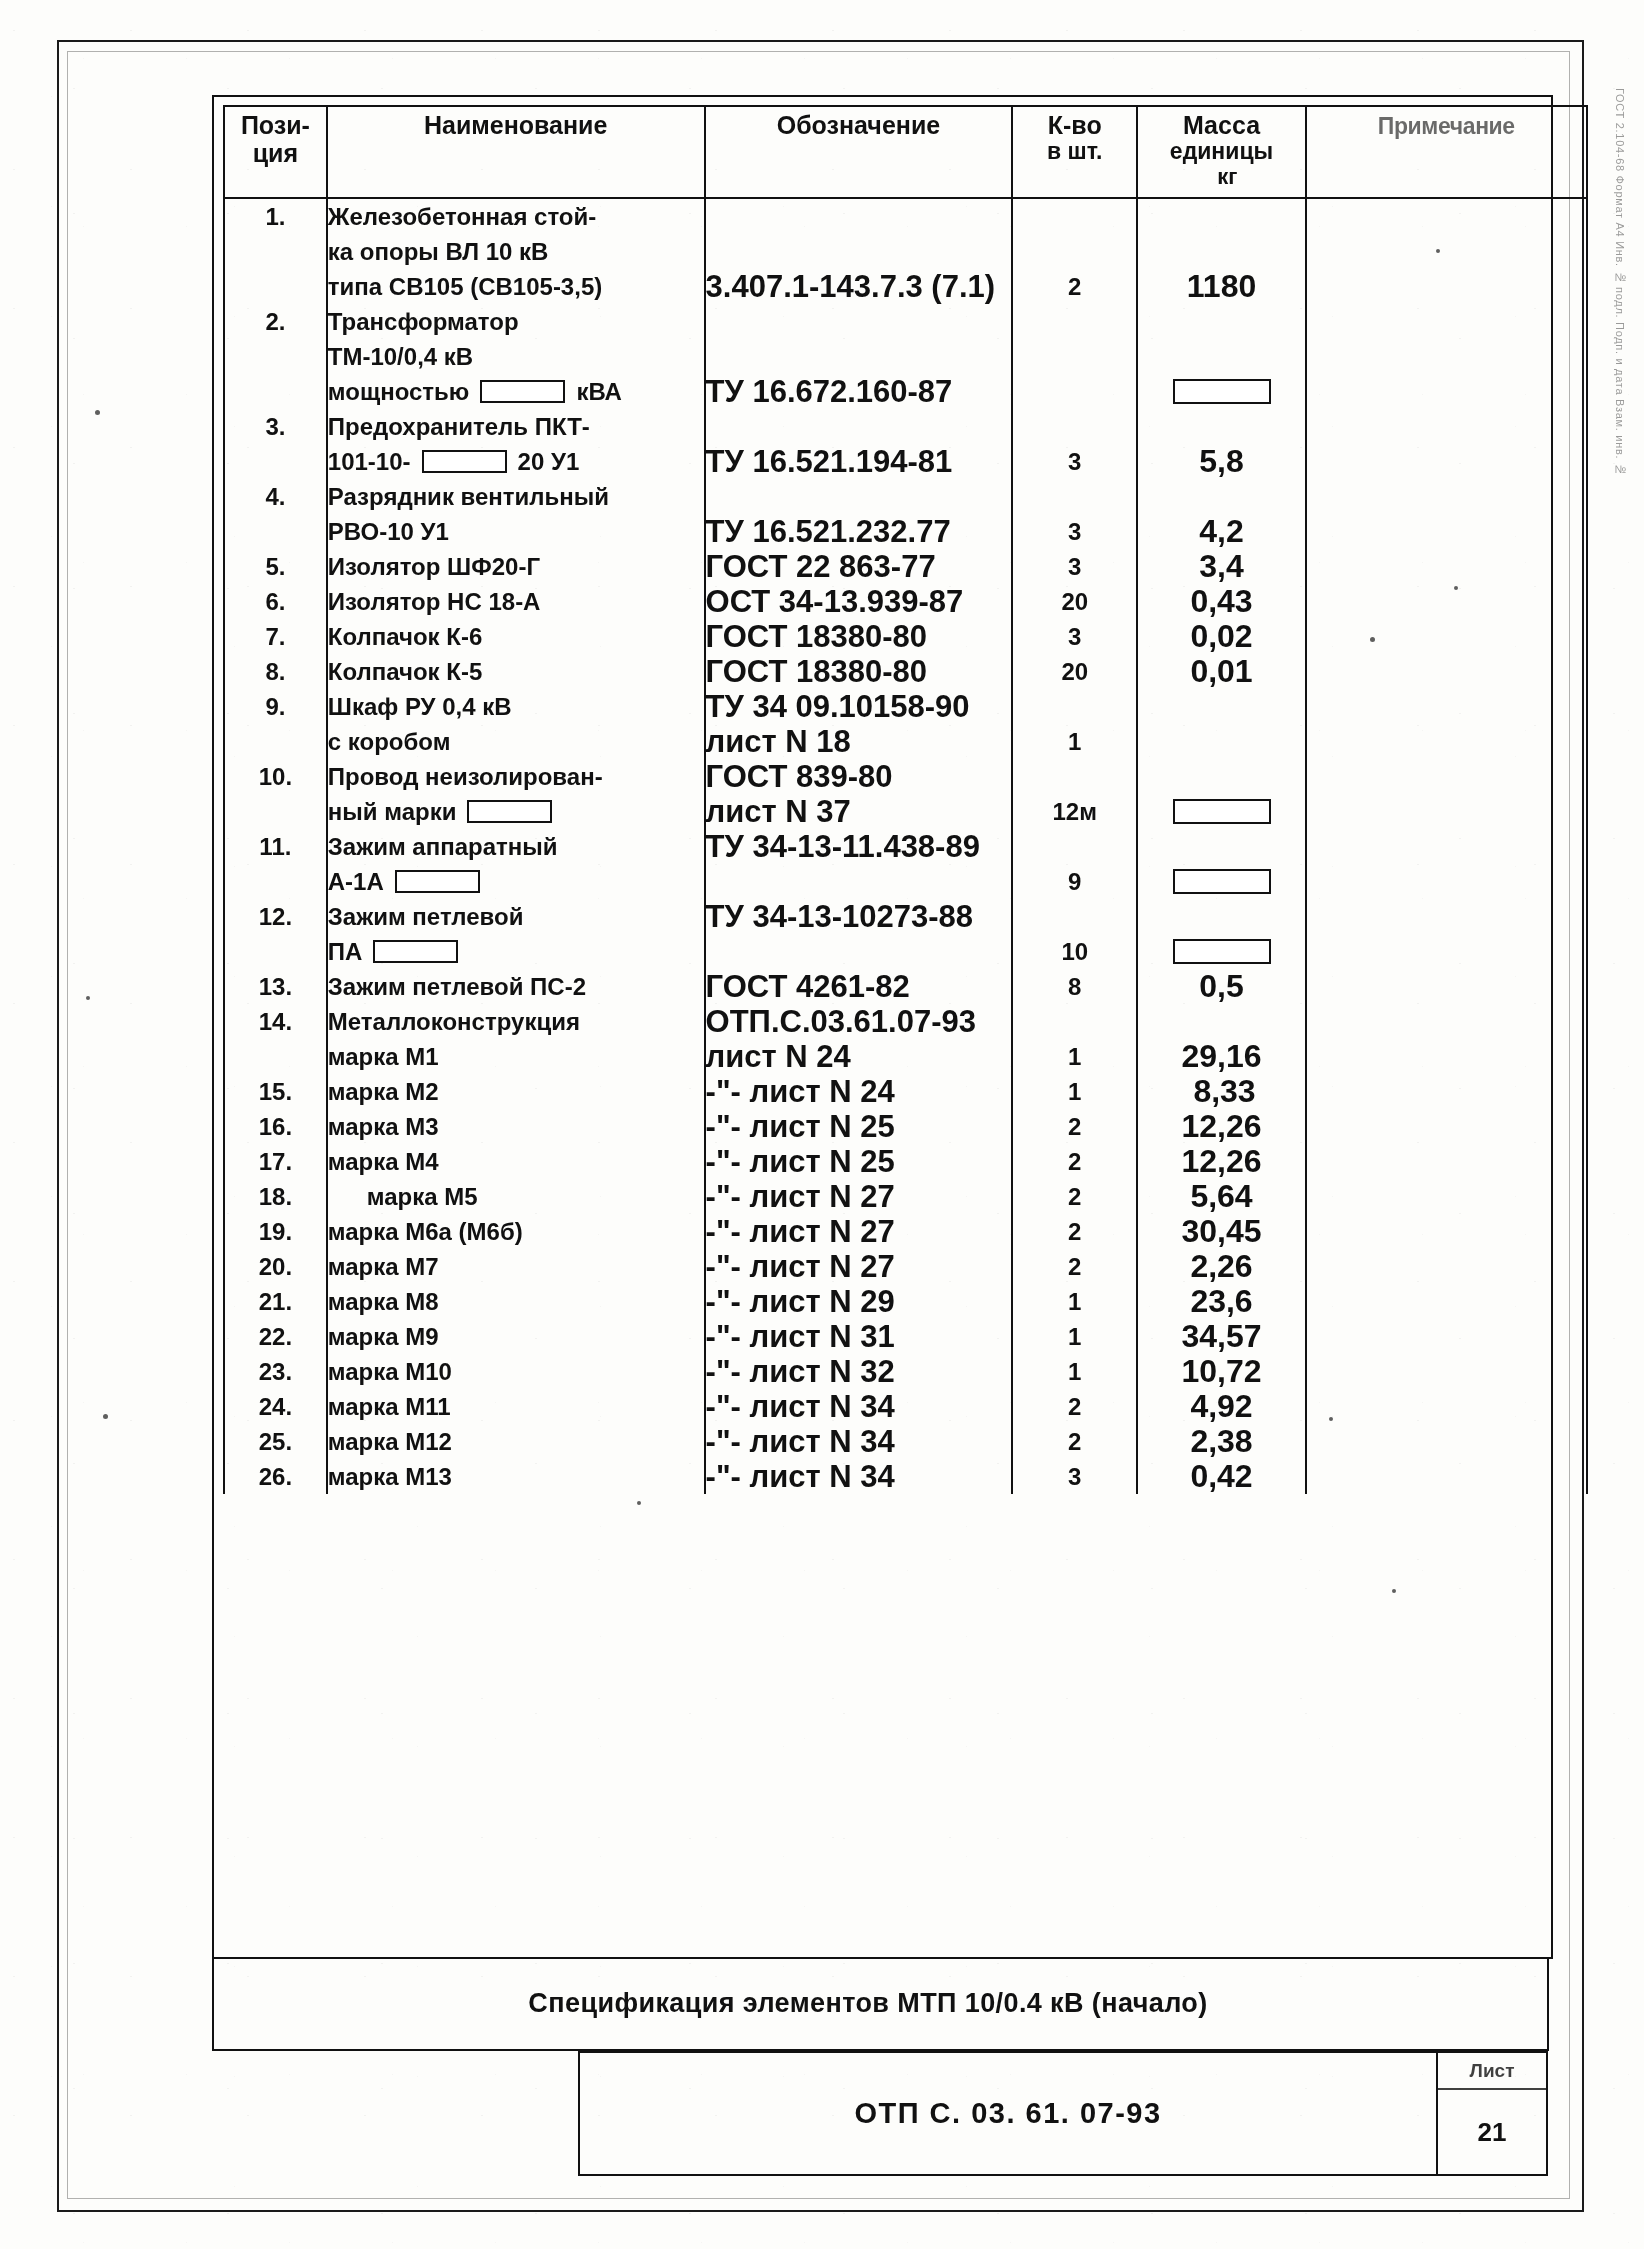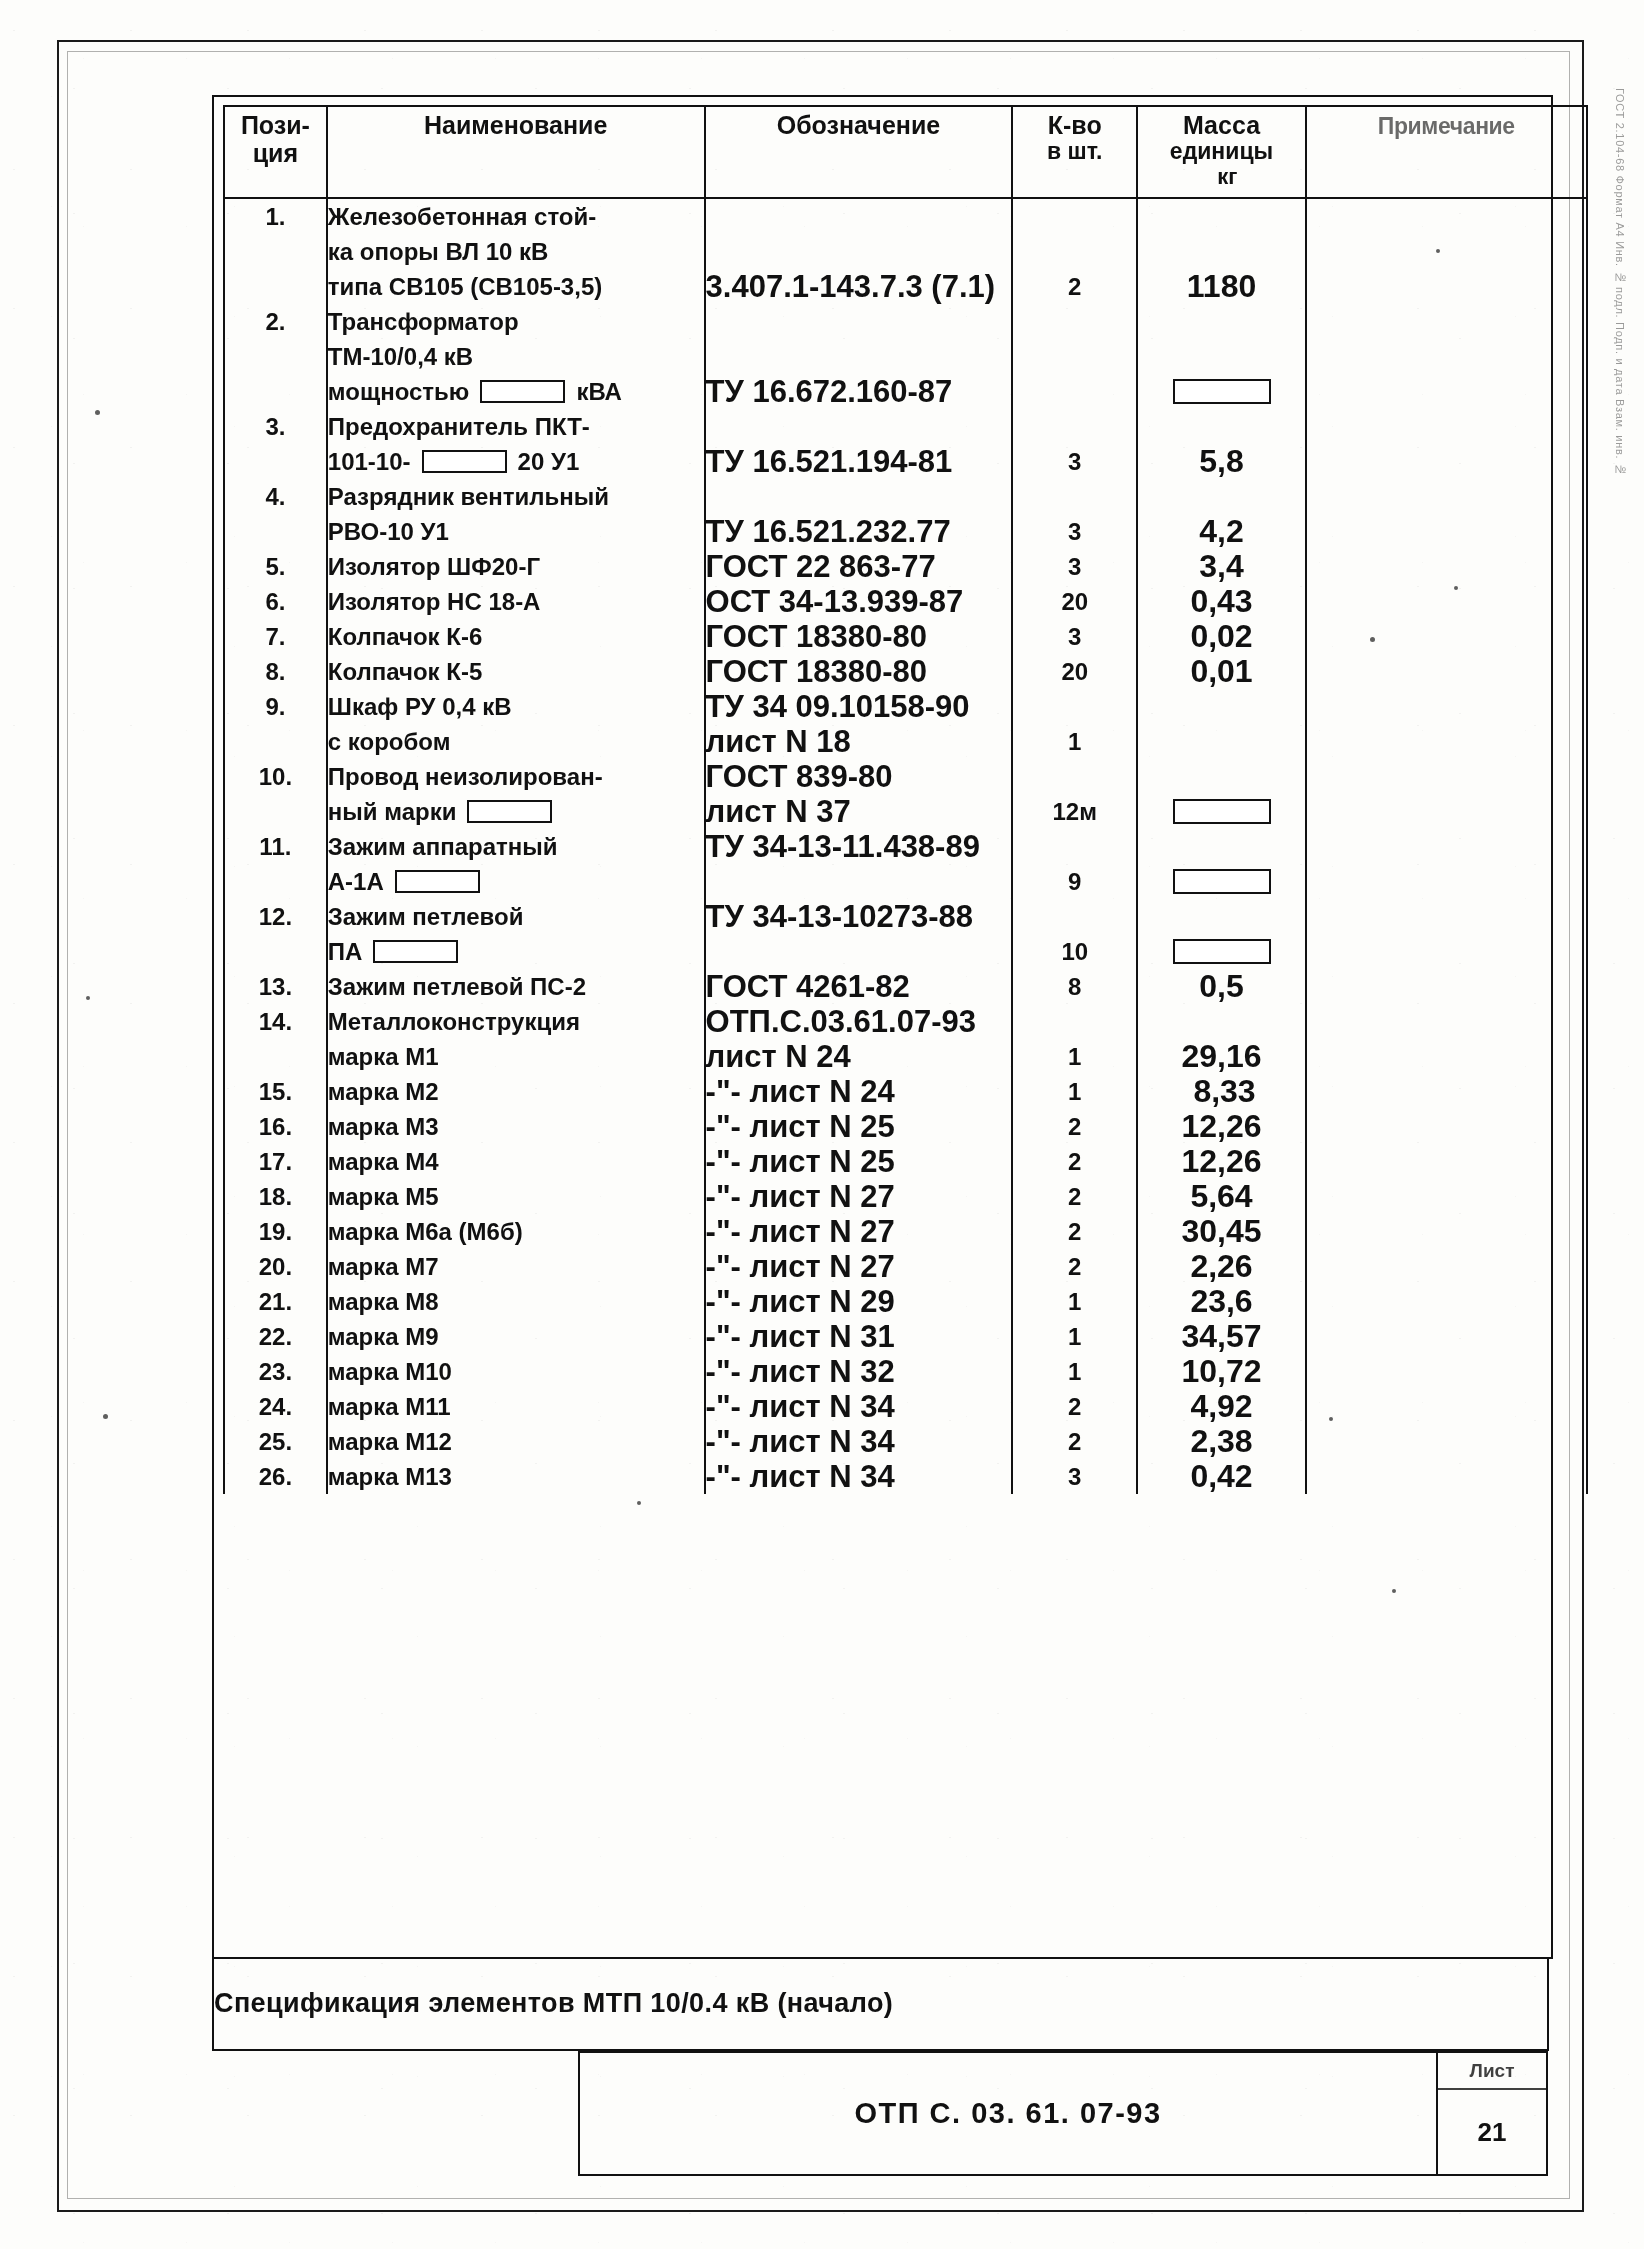--- a/index.html
+++ b/index.html
@@ -171,21 +171,21 @@
     position: absolute;
     left: 212px;
     top: 1957px;
     width: 1337px;
     height: 94px;
     border-left: 2.9px solid #111;
     border-right: 2.9px solid #111;
     border-bottom: 2.9px solid #111;
     display: flex;
     align-items: center;
-    justify-content: flex-start;
+    justify-content: center;
     padding-right: 25px;
     box-sizing: border-box;
   }
   .caption-text {
     font-size: 27px;
     font-weight: 700;
     color: #111;
     letter-spacing: 0.4px;
     white-space: nowrap;
   }
@@ -897,21 +897,21 @@
               <span class="ln gap">&nbsp;</span>
             </span>
           </td>
         </tr>
         <tr>
           <td class="c-pos" style="border-top: none; border-bottom: none;">
             <span class="lines">
               <span class="ln c">18.</span>
             </span>
           </td>
-          <td class="c-name" style="border-top: none; border-bottom: none;">
+          <td class="c-name" style="border-top: none; border-bottom: none; padding-left: 39px;">
             <span class="lines">
               <span class="ln">марка М5</span>
             </span>
           </td>
           <td class="c-desig" style="border-top: none; border-bottom: none;">
             <span class="lines">
               <span class="ln">-"- лист N 27</span>
             </span>
           </td>
           <td class="c-qty" style="border-top: none; border-bottom: none;">

